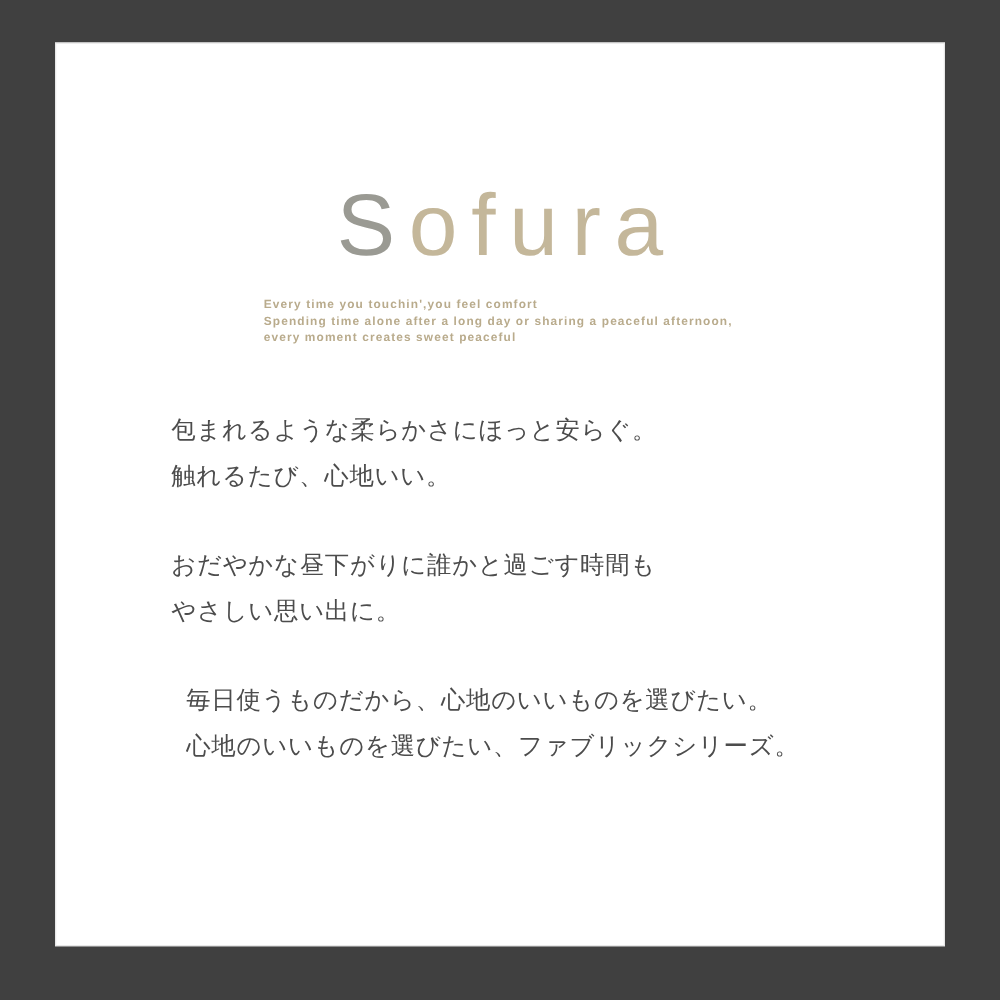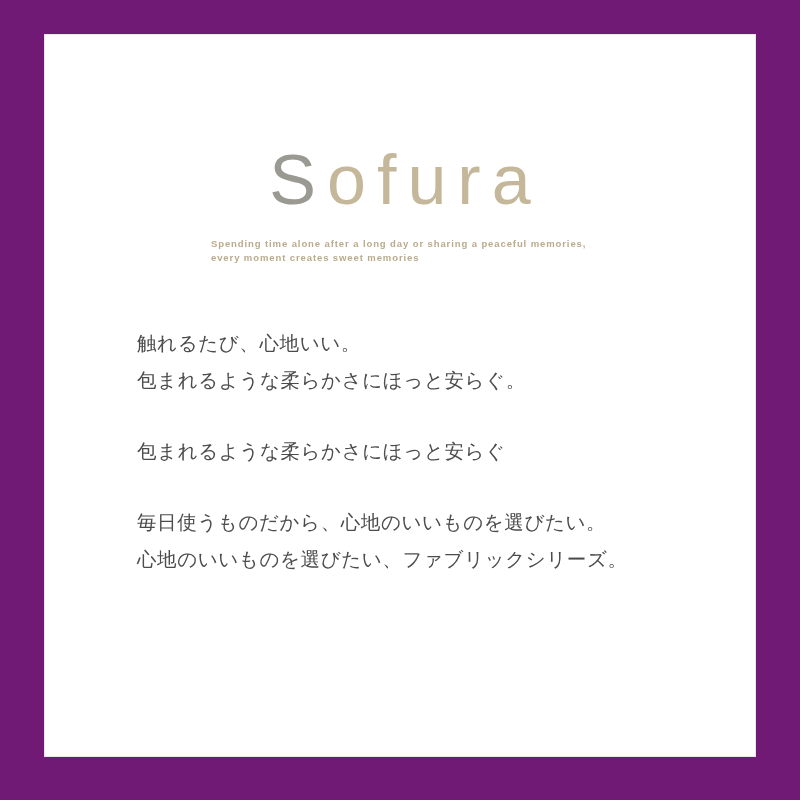--- a/index.html
+++ b/index.html
@@ -10,21 +10,21 @@
     width: 800px;
     height: 800px;
     background: #ffffff;
     font-family: "Liberation Sans", sans-serif;
     overflow: hidden;
   }
   .page {
     position: relative;
     width: 800px;
     height: 800px;
-    background: #701a75;
+    background: #404040;
     box-sizing: border-box;
   }
   .frame {
     position: absolute;
     left: 44px;
     top: 34px;
     width: 712px;
     height: 723px;
     border: 1px solid #e8e8e8;
     box-sizing: border-box;
@@ -71,20 +71,21 @@
     position: absolute;
     left: 92px;
     top: 290px;
     width: 600px;
   }
   .para {
     margin: 0 0 34px 0;
   }
   .para:last-child {
     margin-bottom: 0;
+    margin-left: 12px;
   }
   .copy-line {
     display: block;
     font-family: "DejaVu Sans", sans-serif;
     font-size: 19.5px;
     line-height: 37px;
     letter-spacing: 0.6px;
     color: #4c4c4c;
     font-weight: 400;
     white-space: nowrap;
@@ -93,34 +94,36 @@
 </head>
 <body>
 
 <div class="page">
   <div class="frame">
 
     <div class="brand-block">
       <span class="brand-title"><span class="dot-accent">S</span><span>ofura</span></span>
 
       <div class="brand-sub">
-        <span class="line">Spending time alone after a long day or sharing a peaceful memories,</span>
-        <span class="line">every moment creates sweet memories</span>
+        <span class="line">Every time you touchin',you feel comfort</span>
+        <span class="line">Spending time alone after a long day or sharing a peaceful afternoon,</span>
+        <span class="line">every moment creates sweet peaceful</span>
       </div>
     </div>
 
     <div class="body-copy">
 
       <div class="para">
+        <span class="copy-line">包まれるような柔らかさにほっと安らぐ。</span>
         <span class="copy-line">触れるたび、心地いい。</span>
-        <span class="copy-line">包まれるような柔らかさにほっと安らぐ。</span>
       </div>
 
       <div class="para">
-        <span class="copy-line">包まれるような柔らかさにほっと安らぐ</span>
+        <span class="copy-line">おだやかな昼下がりに誰かと過ごす時間も</span>
+        <span class="copy-line">やさしい思い出に。</span>
       </div>
 
       <div class="para">
         <span class="copy-line">毎日使うものだから、心地のいいものを選びたい。</span>
         <span class="copy-line">心地のいいものを選びたい、ファブリックシリーズ。</span>
       </div>
 
     </div>
 
   </div>

